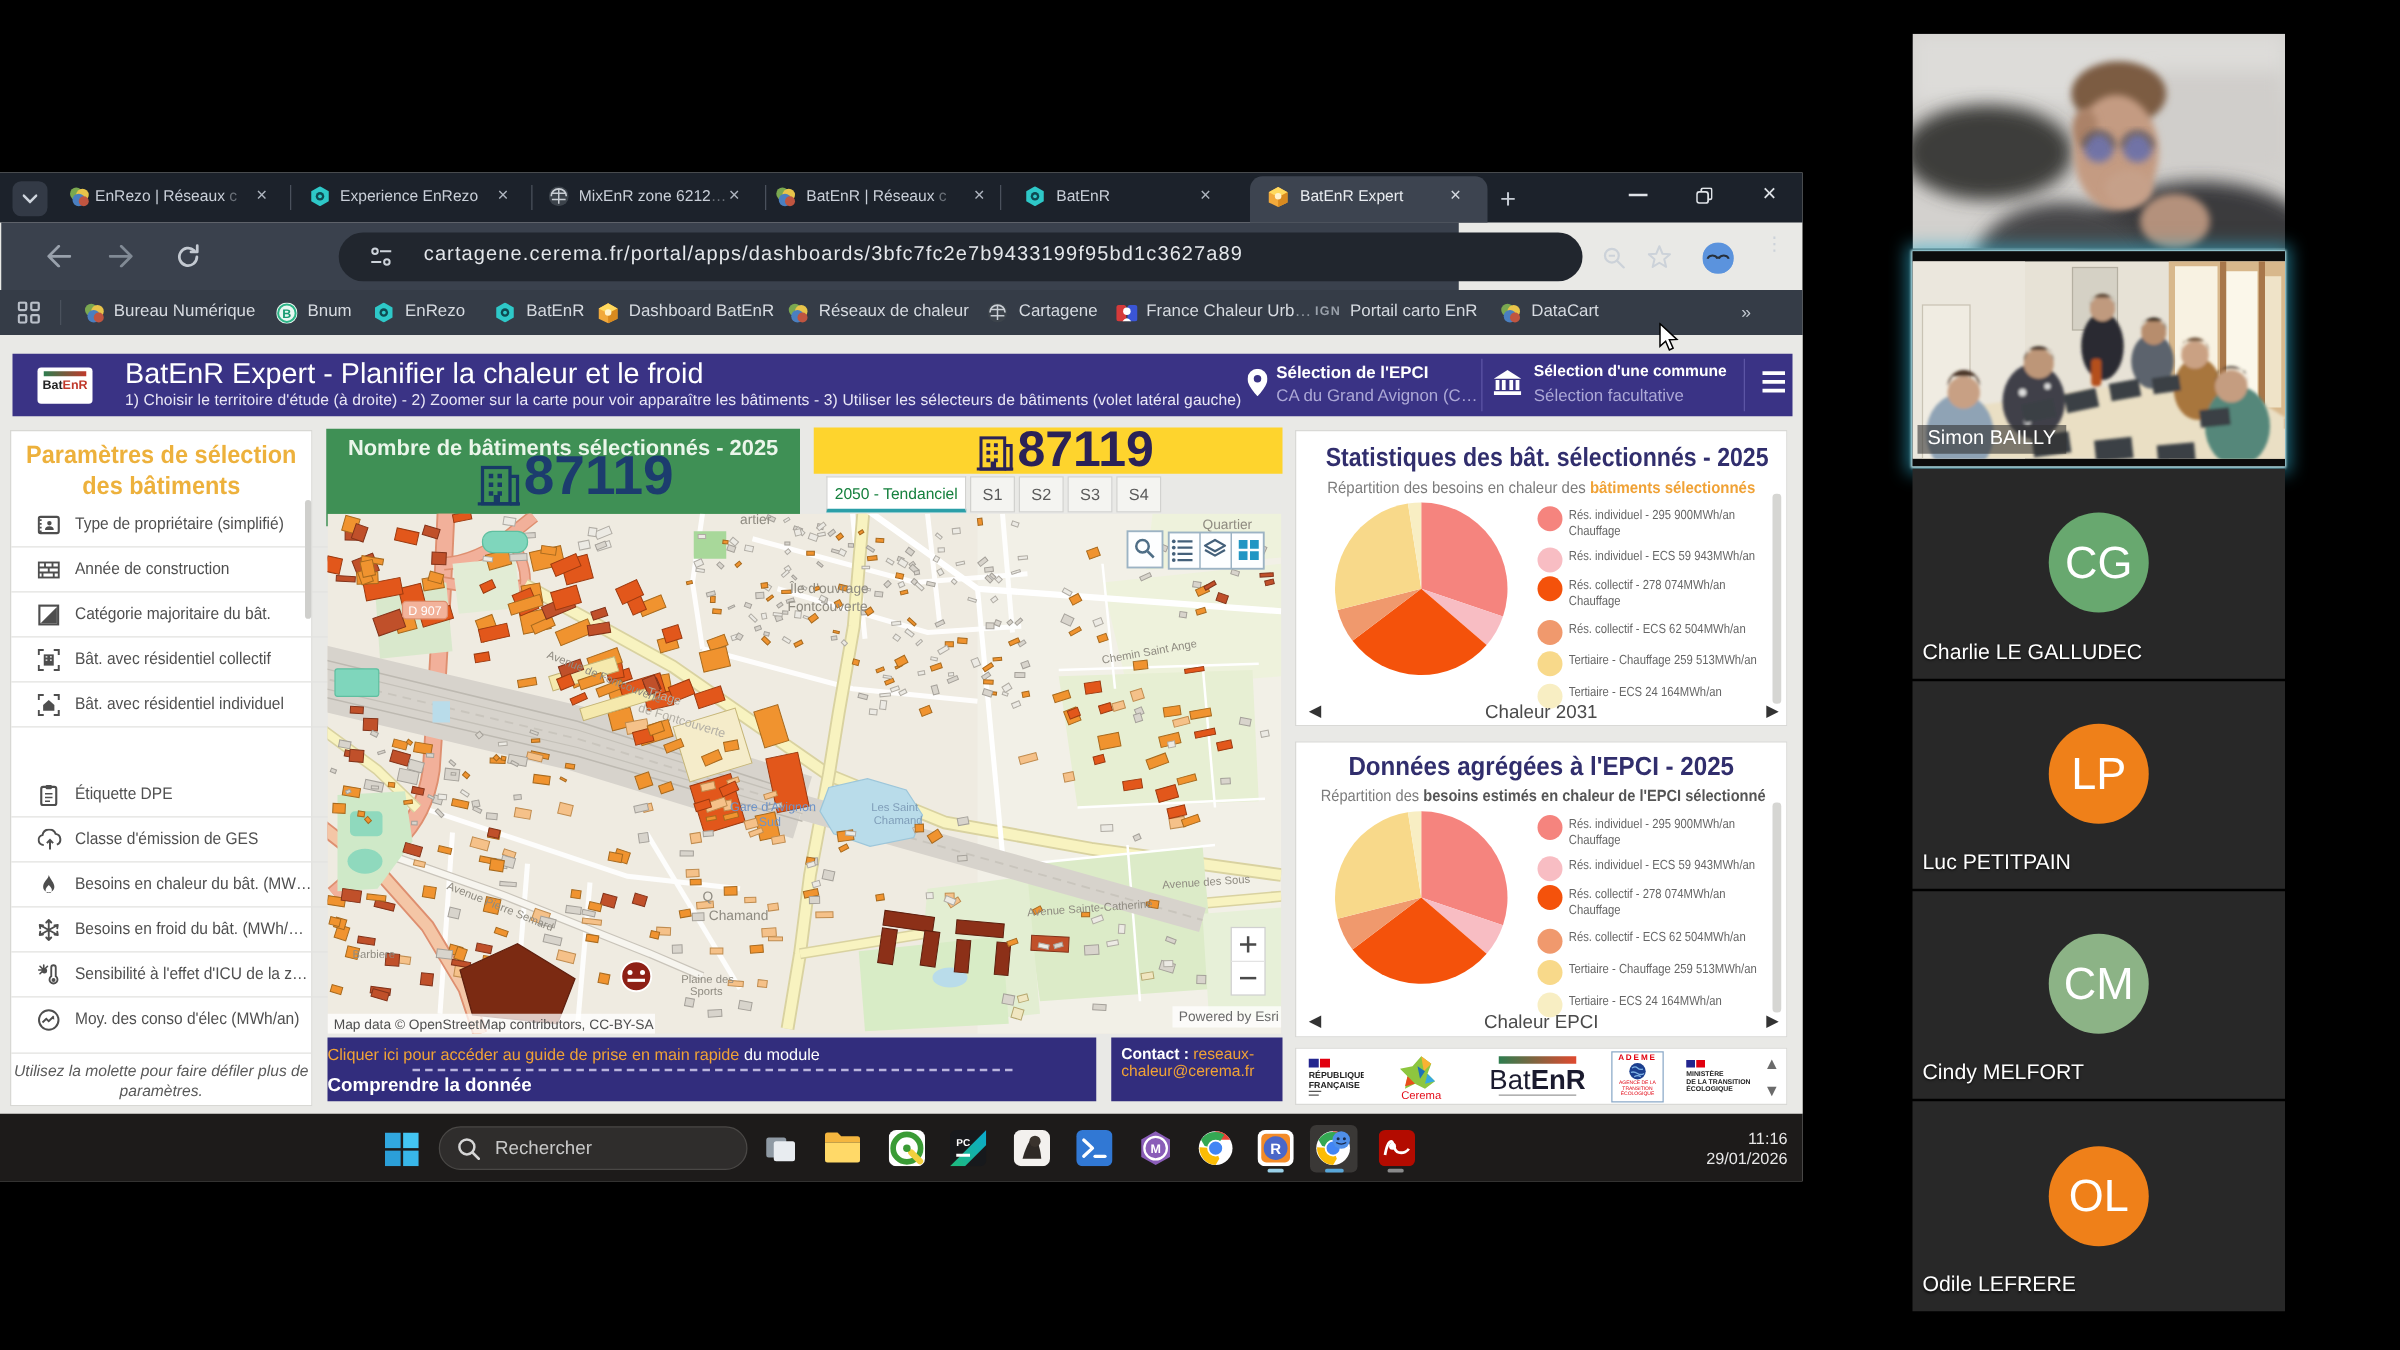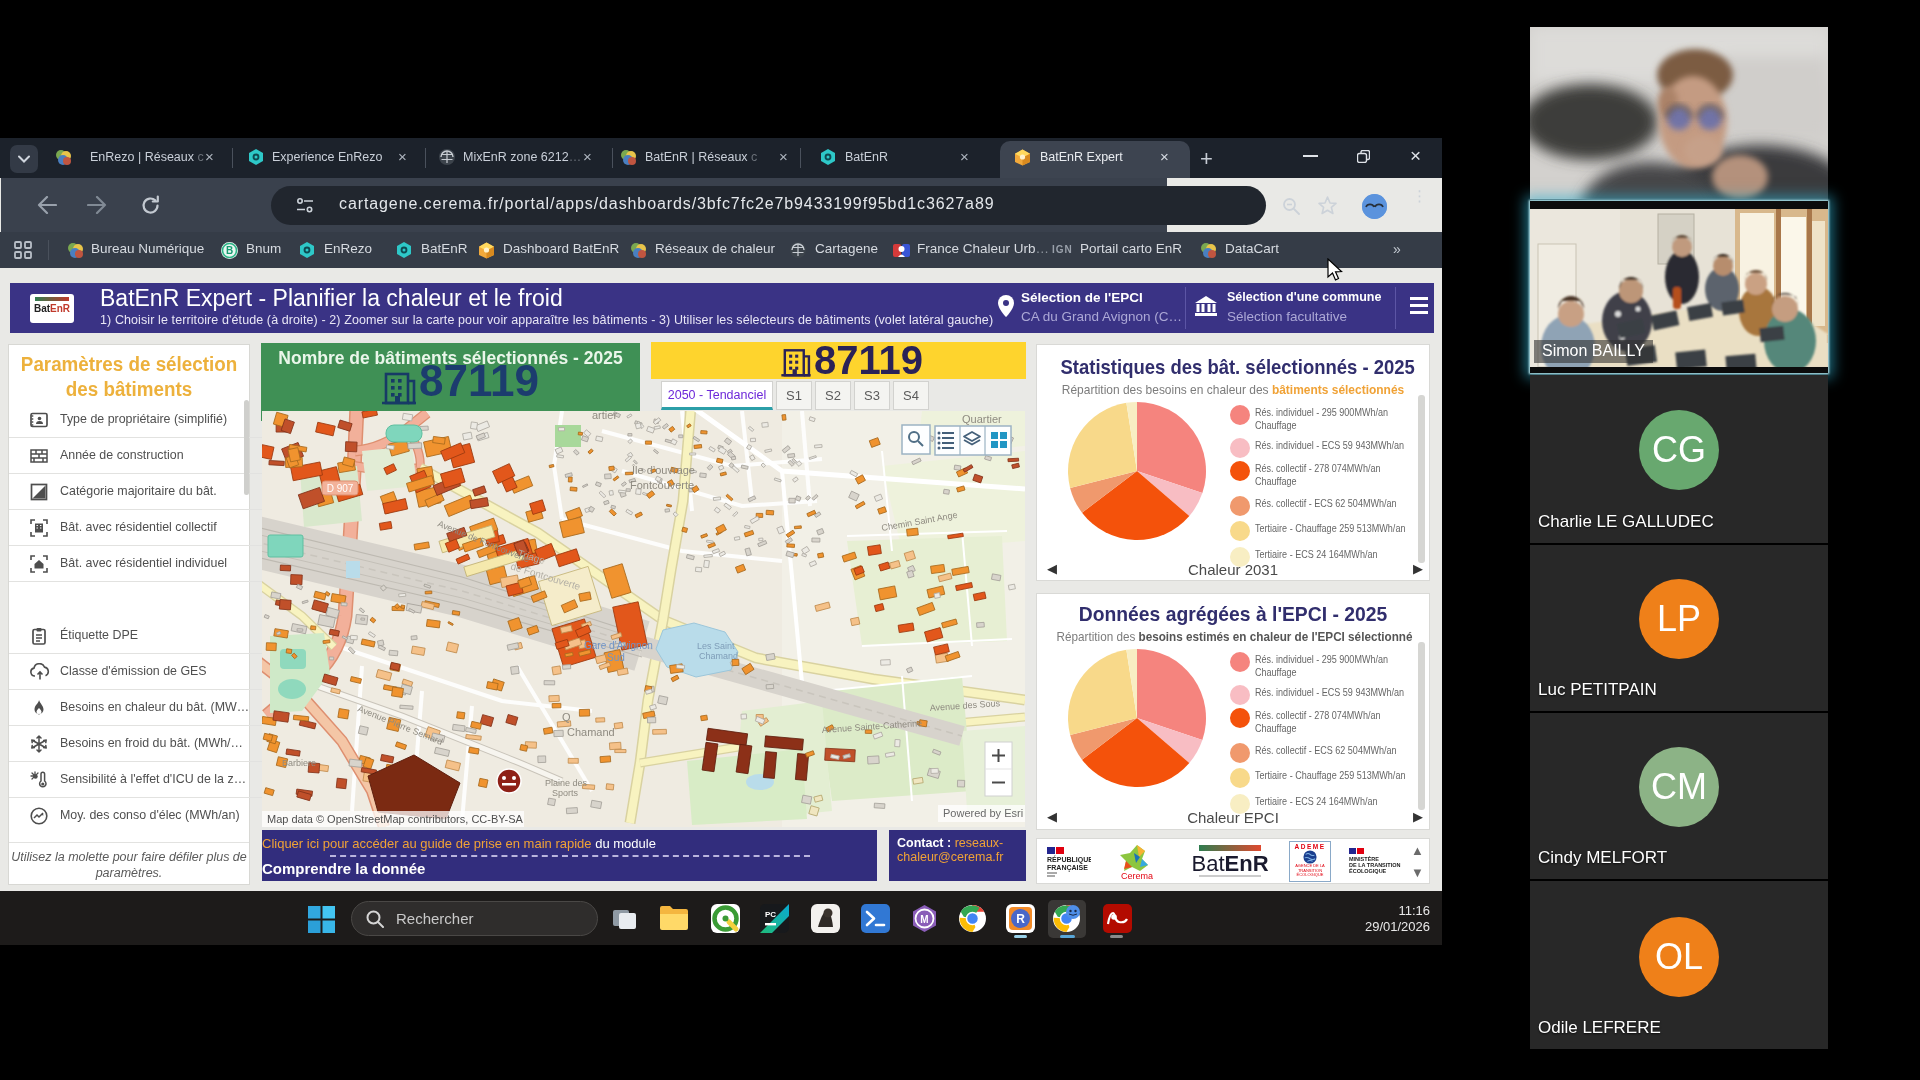--- a/index.html
+++ b/index.html
@@ -44,21 +44,21 @@
  <div class="a" id="tabbar">
   <div class="a" style="left:10px;top:7px;width:28px;height:28px;background:#333a46;border-radius:7px;text-align:center"><svg width="12" height="8" viewBox="0 0 12 8" style="margin-top:10px">
           <path d="M1 1.5 L6 6.5 L11 1.5" stroke="#cfd5dd" stroke-width="2" fill="none" stroke-linecap="round"></path>
         </svg></div>
   <svg class="a" style="left:55px;top:11px" width="17" height="17" viewBox="0 0 17 17">
         <circle cx="6" cy="6" r="5" fill="#7aa850"></circle>
         <circle cx="11" cy="7" r="5" fill="#e8c44a"></circle>
         <circle cx="8" cy="11" r="5" fill="#4a7fc0"></circle>
         <circle cx="12" cy="12" r="4" fill="#c05540"></circle>
       </svg>
-  <div class="a tabtxt" style="left:90px;top:12px">EnRezo | Réseaux <span style="color:#6a7078">c</span></div>
+  <div class="a tabtxt" style="left:76px;top:12px">EnRezo | Réseaux <span style="color:#6a7078">c</span></div>
   <div class="a tx" style="left:205px;top:10px">×</div>
   <div class="a tsep" style="left:232px"></div>
   <svg class="a" style="left:248px;top:11px" width="16" height="16" viewBox="0 0 16 16">
         <path d="M8 0 L15 4 V12 L8 16 L1 12 V4 Z" fill="#2ec8c8"></path>
         <circle cx="8" cy="8" r="3.4" fill="#0e4a52"></circle>
         <circle cx="8" cy="8" r="1.5" fill="#2ec8c8"></circle>
       </svg>
   <div class="a tabtxt" style="left:272px;top:12px">Experience EnRezo</div>
   <div class="a tx" style="left:398px;top:10px">×</div>
   <div class="a tsep" style="left:425px"></div>
@@ -365,21 +365,21 @@
             <rect x="16" y="10" width="3.6" height="3.6"></rect>
             <rect x="9" y="17" width="3.6" height="3.6"></rect>
             <rect x="16" y="17" width="3.6" height="3.6"></rect>
             <rect x="9" y="24" width="3.6" height="3.6"></rect>
             <rect x="16" y="24" width="3.6" height="3.6"></rect>
             <rect x="13" y="27" width="5" height="7"></rect>
           </g>
         </svg>
    <div class="a" style="left:163px;top:-2px;font-size:40px;font-weight:bold;color:#2a2257;line-height:40px">87119</div>
   </div>
-  <div class="a scbtn" style="left:661px;width:112px;background:#fff;border-bottom:3px solid #2b9fa8;color:#6d28d9;font-size:12.5px">2050 - Tendanciel</div>
+  <div class="a scbtn" style="left:661px;width:112px;background:#fff;border-bottom:3px solid #2b9fa8;color:#15803d;font-size:12.5px">2050 - Tendanciel</div>
   <div class="a scbtn" style="left:776px;width:36px">S1</div>
   <div class="a scbtn" style="left:815px;width:36px">S2</div>
   <div class="a scbtn" style="left:854px;width:36px">S3</div>
   <div class="a scbtn" style="left:893px;width:36px">S4</div>
 <div class="a" id="mapbox"><svg width="763" height="416" viewBox="0 0 763 416">
 <rect width="763" height="416" fill="#efebe1"></rect>
 <rect x="520" y="0" width="243" height="416" fill="#f2f0e7"></rect>
 <polygon points="620,55 763,40 763,130 640,140" fill="#eef2dc"></polygon>
 <g stroke="#ffffff" stroke-width="4" fill="none" opacity="0.9">
 <path d="M300 0 L292 55 L300 108"></path>

